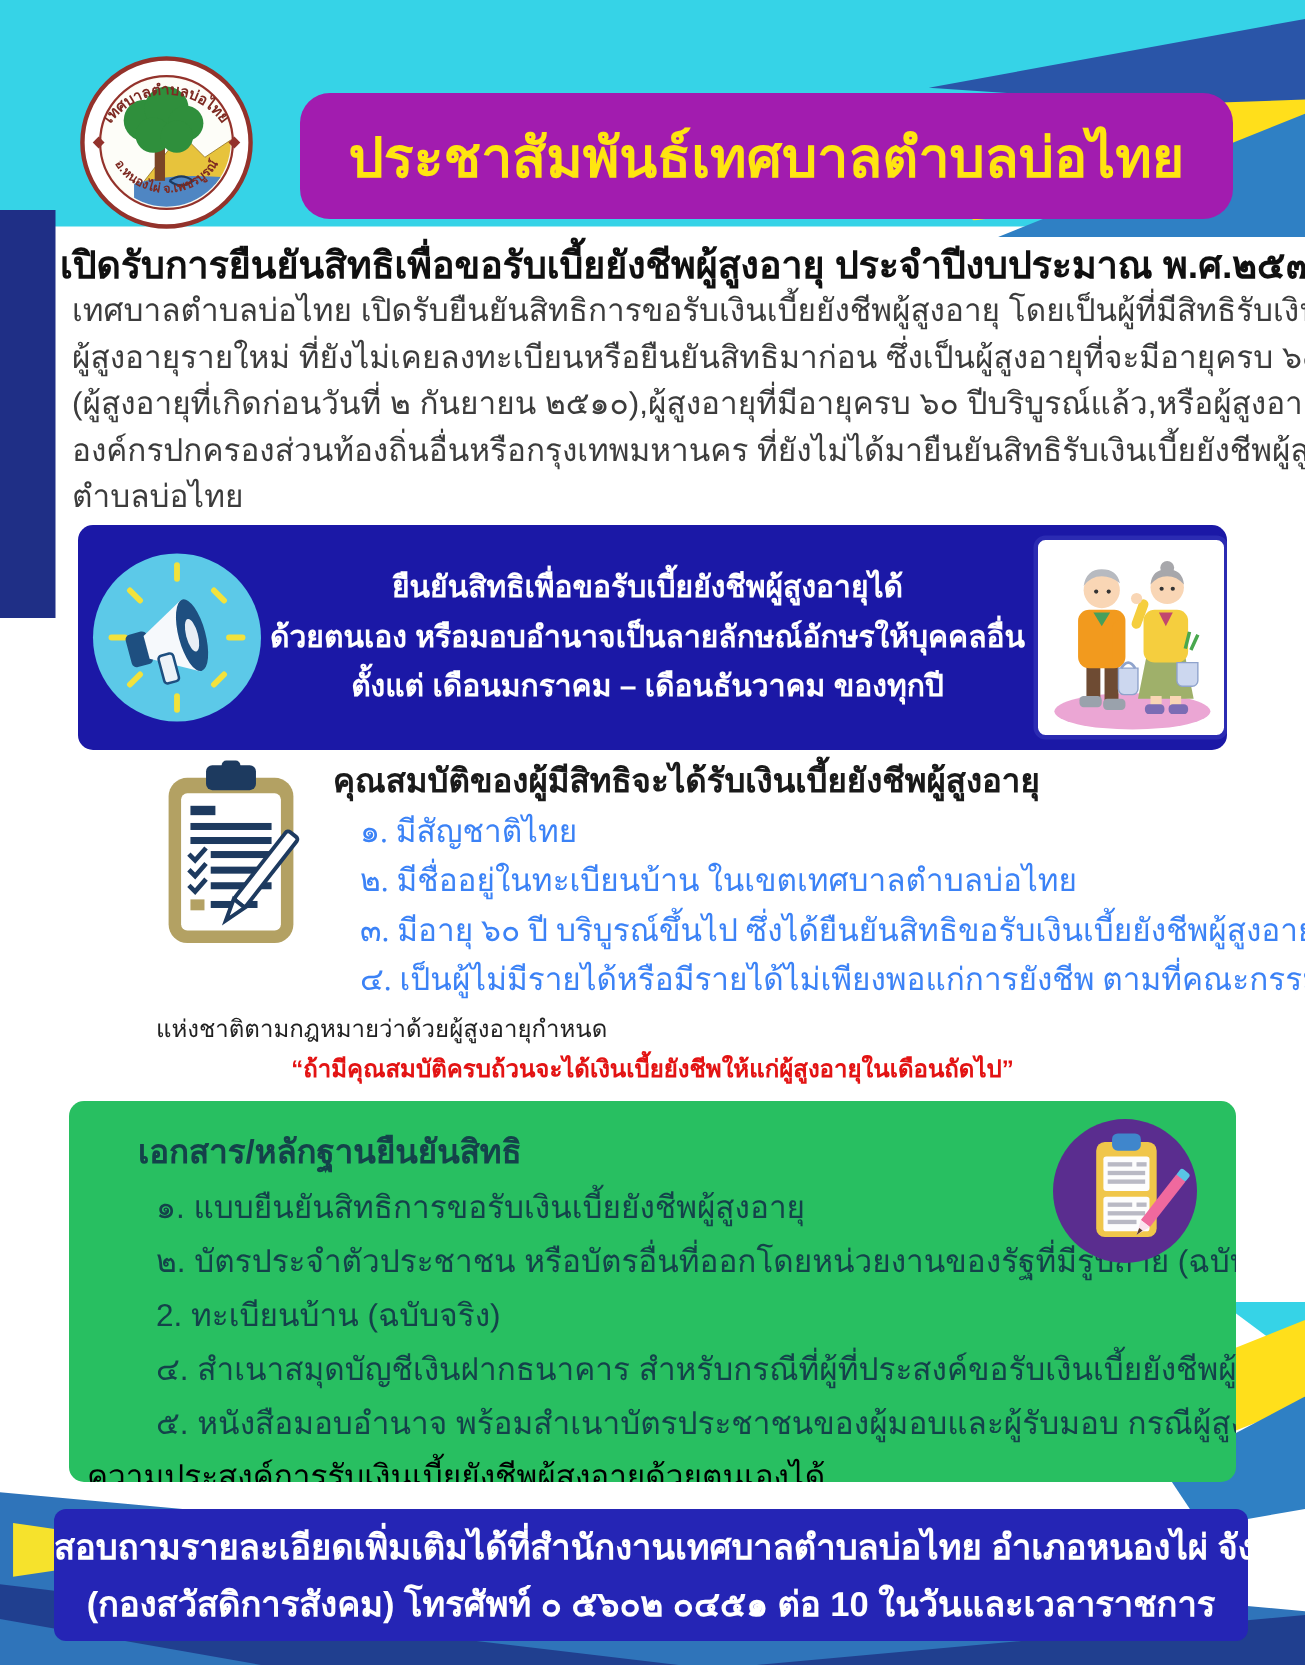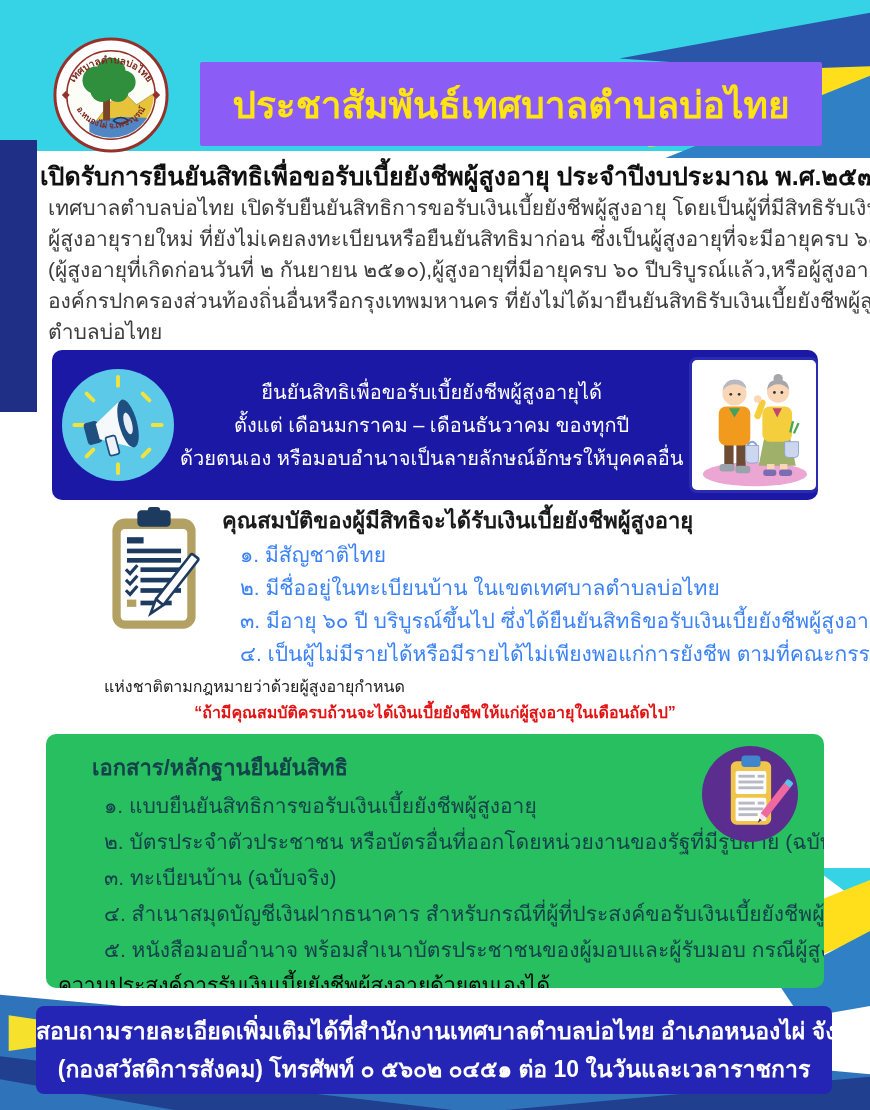--- a/index.html
+++ b/index.html
@@ -22,42 +22,42 @@
   .rm-blue{background:#2f80c4;clip-path:polygon(25% 75%,100% 42%,100% 92%,45% 100%);}
   .bot-deco{left:0;top:982px;width:870px;height:128px;z-index:1;}
   .bot-deco div{position:absolute;inset:0;}
   .bd-blue{background:#2f74ba;clip-path:polygon(0 10%,32% 30%,100% 72%,100% 100%,0 100%);}
   .bd-navy{background:#203f8f;clip-path:polygon(0 58%,52% 100%,20% 100%,0 76%);}
   .bd-navy2{background:#203f8f;clip-path:polygon(58% 100%,100% 74%,100% 100%);}
   .bd-yellow{background:#f6e22c;clip-path:polygon(1% 26%,15% 40%,1% 54%);}
 
   
   .logo{position:absolute;left:52px;top:36px;width:118px;height:118px;z-index:3;}
-  .banner{position:absolute;left:200px;top:62px;width:622px;height:84px;background:#8b5cf6;
-          border-radius:2px;display:flex;align-items:center;justify-content:center;z-index:3;}
+  .banner{position:absolute;left:200px;top:62px;width:622px;height:84px;background:#a21caf;
+          border-radius:20px;display:flex;align-items:center;justify-content:center;z-index:3;}
   .banner span{color:#ffe510;font-size:37px;font-weight:bold;white-space:nowrap;}
 
   
   .headline{position:absolute;left:40px;top:156px;width:790px;text-align:center;
             font-size:25px;font-weight:bold;color:#101010;white-space:nowrap;z-index:3;}
   .intro{position:absolute;left:48px;top:192px;width:790px;font-size:21px;color:#3c3c3c;
          line-height:31px;white-space:pre;z-index:3;}
 
   
   .notice{position:absolute;left:52px;top:350px;width:766px;height:150px;background:#1b18a6;
           border-radius:10px;display:flex;align-items:center;padding:6px 10px;box-sizing:border-box;
           gap:6px;z-index:3;overflow:hidden;}
   .mega-circle{flex:0 0 auto;width:112px;height:112px;border-radius:50%;background:#5cc9e8;}
-  .notice-text{flex:1;text-align:center;color:#ffffff;font-weight:normal;font-size:20px;line-height:33px;}
+  .notice-text{flex:1;text-align:center;color:#ffffff;font-weight:bold;font-size:20px;line-height:33px;}
   .notice-text div{white-space:nowrap;}
   .couple-card{flex:0 0 auto;width:130px;height:136px;background:#ffffff;border:3px solid #2b2bb2;
                border-radius:8px;box-sizing:border-box;}
 
   
-  .qual{position:absolute;left:40px;top:504px;width:800px;z-index:3;}
+  .qual{position:absolute;left:40px;top:504px;width:800px;z-index:3;font-family:Liberation Serif, serif;}
   .qual-icon{position:absolute;left:62px;top:2px;width:104px;height:130px;}
   .qual-header{margin-left:182px;font-size:22px;font-weight:bold;color:#1a1a1a;line-height:34px;white-space:nowrap;}
   .qual-item{margin-left:200px;font-size:21px;color:#3b82f6;line-height:33px;white-space:nowrap;}
   .qual-cont{margin-left:64px;font-size:16px;color:#212121;line-height:33px;white-space:nowrap;}
 
   .quote{position:absolute;left:40px;top:700px;width:790px;text-align:center;font-size:16px;
          font-weight:bold;color:#e31313;white-space:nowrap;z-index:3;}
 
   
   .docs{position:absolute;left:46px;top:734px;width:778px;height:254px;background:#28bf61;
@@ -158,22 +158,22 @@
           <rect x="20" y="41" width="13" height="20" rx="3" fill="#1e4f80"></rect>
           <polygon points="31,44 58,29 58,73 31,58" fill="#f6f9fc"></polygon>
           <ellipse cx="59" cy="51" rx="8" ry="22" fill="#1e4f80"></ellipse>
           <ellipse cx="59" cy="51" rx="3.5" ry="10" fill="#e8eef5"></ellipse>
           <rect x="36" y="58" width="9" height="17" rx="2" fill="#edf2f8" stroke="#1e4f80" stroke-width="1.5"></rect>
         </g>
       </svg>
     </div>
     <div class="notice-text">
       <div>ยืนยันสิทธิเพื่อขอรับเบี้ยยังชีพผู้สูงอายุได้</div>
+      <div>ด้วยตนเอง หรือมอบอำนาจเป็นลายลักษณ์อักษรให้บุคคลอื่น</div>
       <div>ตั้งแต่ เดือนมกราคม – เดือนธันวาคม ของทุกปี</div>
-      <div>ด้วยตนเอง หรือมอบอำนาจเป็นลายลักษณ์อักษรให้บุคคลอื่น</div>
     </div>
     <div class="couple-card">
       <svg viewBox="0 0 130 140" width="124" height="130">
         <ellipse cx="66" cy="123" rx="56" ry="13" fill="#eba6d4"></ellipse>
         <rect x="33" y="86" width="10" height="30" fill="#6e4b33"></rect>
         <rect x="46" y="86" width="10" height="30" fill="#6e4b33"></rect>
         <rect x="28" y="112" width="16" height="8" rx="3" fill="#9aa2ac"></rect>
         <rect x="45" y="114" width="16" height="8" rx="3" fill="#9aa2ac"></rect>
         <rect x="27" y="50" width="34" height="42" rx="8" fill="#f29a1e"></rect>
         <polygon points="38,52 50,52 44,62" fill="#45a05c"></polygon>
@@ -233,21 +233,21 @@
     <div class="qual-item">๔. เป็นผู้ไม่มีรายได้หรือมีรายได้ไม่เพียงพอแก่การยังชีพ ตามที่คณะกรรมการผู้สูงอายุ</div>
     <div class="qual-cont">แห่งชาติตามกฎหมายว่าด้วยผู้สูงอายุกำหนด</div>
   </div>
 
   <div class="quote">“ถ้ามีคุณสมบัติครบถ้วนจะได้เงินเบี้ยยังชีพให้แก่ผู้สูงอายุในเดือนถัดไป”</div>
 
   <div class="docs">
     <div class="docs-header">เอกสาร/หลักฐานยืนยันสิทธิ</div>
     <div class="docs-item">๑. แบบยืนยันสิทธิการขอรับเงินเบี้ยยังชีพผู้สูงอายุ</div>
     <div class="docs-item">๒. บัตรประจำตัวประชาชน หรือบัตรอื่นที่ออกโดยหน่วยงานของรัฐที่มีรูปถ่าย (ฉบับจริง)</div>
-    <div class="docs-item">๓. ทะเบียนบ้าน (ฉบับจริง)</div>
+    <div class="docs-item">2. ทะเบียนบ้าน (ฉบับจริง)</div>
     <div class="docs-item">๔. สำเนาสมุดบัญชีเงินฝากธนาคาร สำหรับกรณีที่ผู้ที่ประสงค์ขอรับเงินเบี้ยยังชีพผู้สูงอายุผ่านธนาคาร</div>
     <div class="docs-item">๕. หนังสือมอบอำนาจ พร้อมสำเนาบัตรประชาชนของผู้มอบและผู้รับมอบ กรณีผู้สูงอายุไม่สามารถแจ้ง</div>
     <div class="docs-cont">ความประสงค์การรับเงินเบี้ยยังชีพผู้สูงอายุด้วยตนเองได้</div>
     <div class="docs-badge">
       <svg viewBox="0 0 100 100" width="96" height="96">
         <rect x="30" y="16" width="42" height="66" rx="6" fill="#f0c64a"></rect>
         <rect x="41" y="10" width="20" height="12" rx="4" fill="#3f86cc"></rect>
         <rect x="35" y="26" width="32" height="24" rx="2" fill="#fdfdfd"></rect>
         <g fill="#b9b9c4">
           <rect x="38" y="30" width="17" height="3"></rect>

